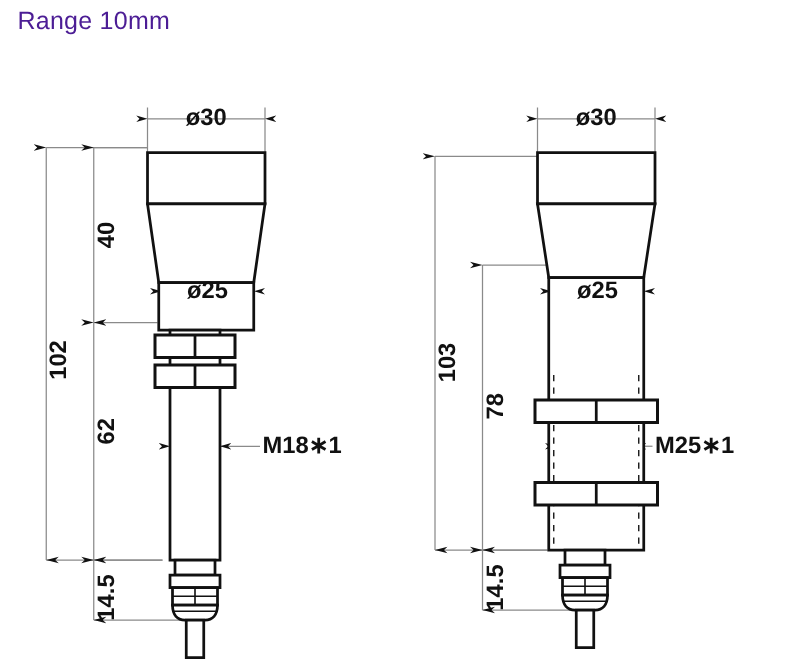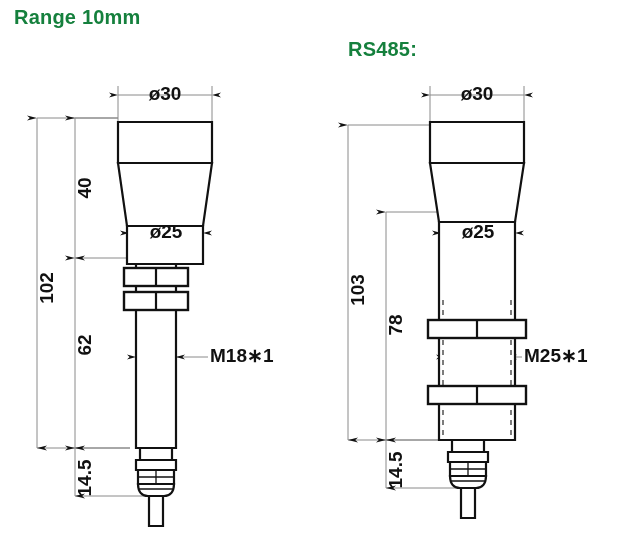--- a/index.html
+++ b/index.html
@@ -14,23 +14,23 @@
   #page {
     position: relative;
     width: 630px;
     height: 533px;
     background: #ffffff;
     overflow: hidden;
   }
   .hdr {
     position: absolute;
     font-size: 20px;
-    font-weight: 700;
+    font-weight: 400;
     letter-spacing: 0.2px;
-    color: #15803d;
+    color: #4c1d95;
     white-space: nowrap;
   }
   #title-range { left: 14px; top: 6px; }
   #title-analog { left: 14px; top: 38px; }
   #title-rs485 { left: 348px; top: 38px; }
 
   svg.draw {
     position: absolute;
     left: 0;
     top: 0;
@@ -41,21 +41,20 @@
     font-weight: 700;
     fill: #111;
   }
 </style>
 </head>
 <body>
 
 <div id="page">
 
   <div class="hdr" id="title-range">Range 10mm</div>
-  <div class="hdr" id="title-rs485">RS485:</div>
 
   <svg class="draw" width="630" height="533" viewBox="0 0 630 533">
     <defs>
       <marker id="arrL" markerWidth="10" markerHeight="8" refX="9" refY="4" orient="auto" markerUnits="userSpaceOnUse">
         <path d="M9,4 L0,1.4 L2.6,4 L0,6.6 Z" fill="#111"></path>
       </marker>
       <marker id="arrR" markerWidth="10" markerHeight="8" refX="1" refY="4" orient="auto" markerUnits="userSpaceOnUse">
         <path d="M1,4 L10,1.4 L7.4,4 L10,6.6 Z" fill="#111"></path>
       </marker>
       <marker id="arrD" markerWidth="8" markerHeight="11" refX="4" refY="10" orient="auto" markerUnits="userSpaceOnUse">

